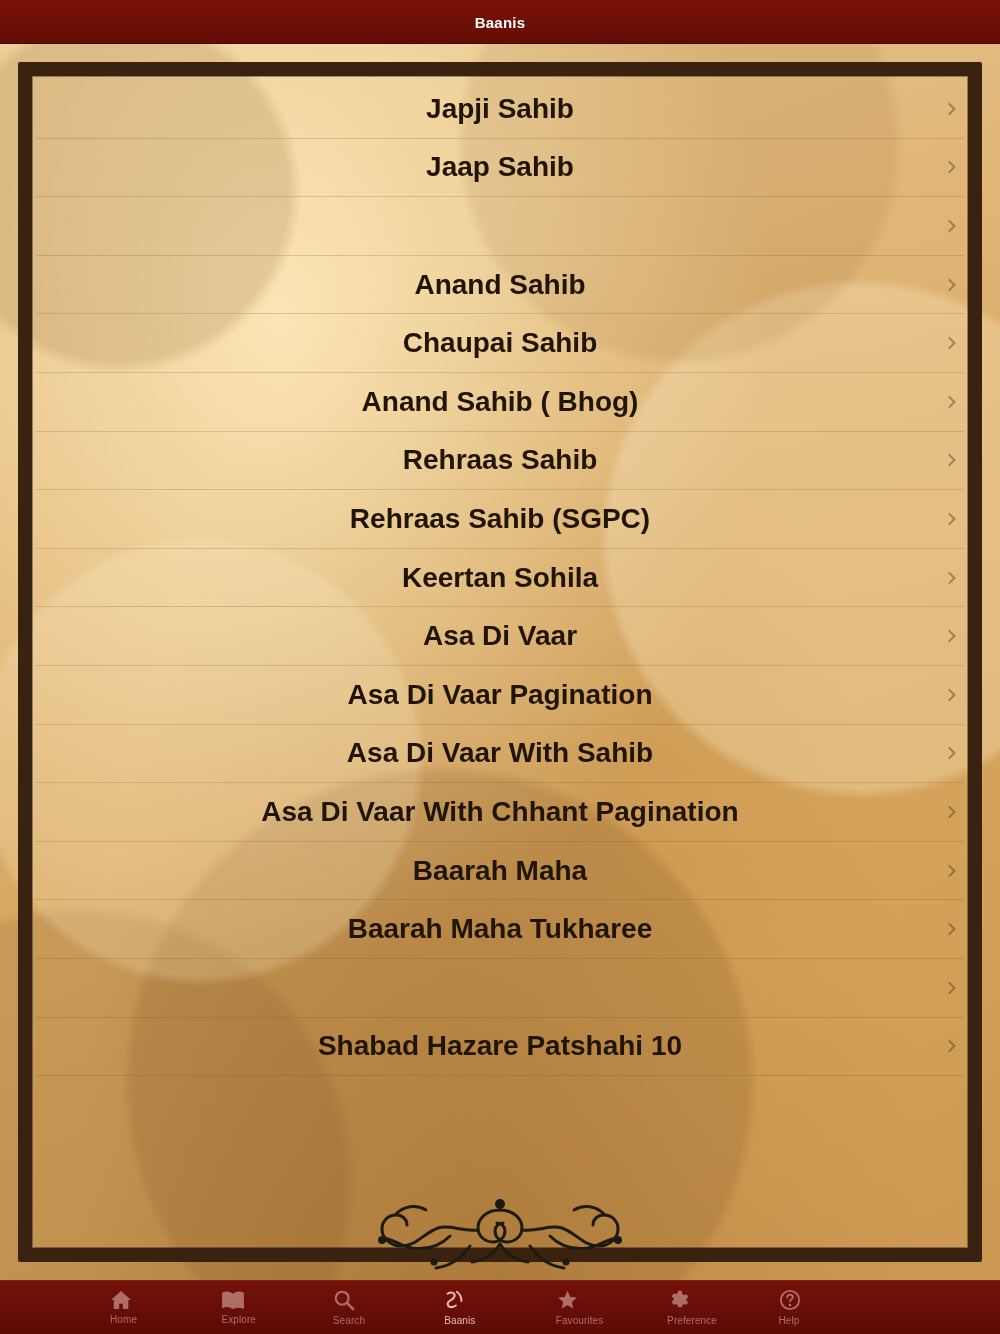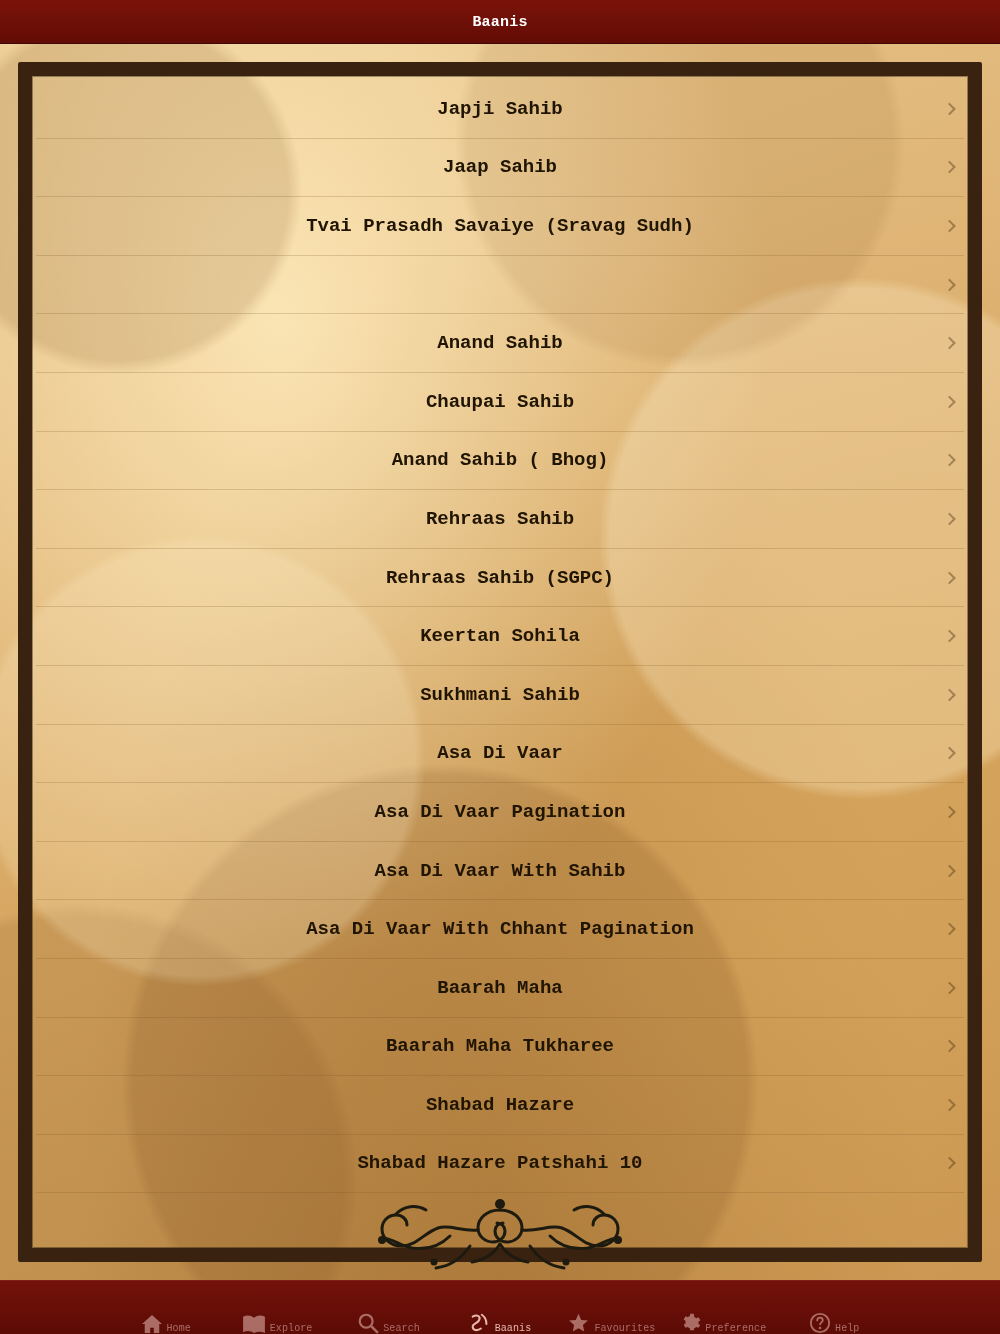--- a/index.html
+++ b/index.html
@@ -6,21 +6,21 @@
   html, body {
     width: 1000px; height: 1334px;
     font-family: "Liberation Sans", sans-serif;
     background: #5a1208;
     overflow: hidden;
   }
   #app {
     position: relative;
     width: 1000px; height: 1334px;
     background: linear-gradient(180deg,#6b1a0c 0%, #5d1208 100%);
-    display: flex; flex-direction: column; font-family: Liberation Mono, monospace;
+    display: flex; flex-direction: column;
   }
 
   
   .titlebar {
     height: 44px; flex: 0 0 44px;
     background: #6e0f08;
     background-image: linear-gradient(180deg,#7a1309 0%, #620c05 100%);
     display: flex; align-items: center; justify-content: center;
     color: #ffffff;
     font-size: 15px; font-weight: bold;
@@ -71,21 +71,21 @@
   }
   .row {
     position: relative;
     height: 58.6px;
     display: flex; align-items: center; justify-content: center;
     border-bottom: 1px solid rgba(120,80,30,.22);
     cursor: pointer;
   }
   .row-label {
     color: #201403;
-    font-size: 19px;
+    font-size: 28px;
     font-weight: bold;
     text-align: center;
     padding: 0 46px;
     white-space: nowrap;
   }
   .chev {
     position: absolute;
     right: 10px; top: 50%;
     transform: translateY(-50%);
     width: 9px; height: 9px;
@@ -109,22 +109,22 @@
     flex: 0 0 54px;
     height: 54px;
     background: #6a0f07;
     background-image: linear-gradient(180deg,#74120a 0%, #5c0b05 100%);
     display: flex; align-items: stretch;
     padding: 0 110px;
     box-shadow: inset 0 1px 0 rgba(255,255,255,.06);
   }
   .tab {
     flex: 1 1 0;
-    display: flex; flex-direction: row;
-    align-items: flex-end; justify-content: center;
+    display: flex; flex-direction: column;
+    align-items: flex-start; justify-content: center;
     gap: 4px;
     cursor: pointer;
     color: #d8a8a0;
   }
   .tab .tab-label {
     font-size: 10px;
     letter-spacing: .1px;
   }
   .tab svg { display:block; }
   .tab.sel { color: #e9b9ae; }
@@ -145,24 +145,20 @@
     <div class="list" id="list">
         <div class="row">
           <span class="row-label">Japji Sahib</span>
           <span class="chev"></span>
         </div>
         <div class="row">
           <span class="row-label">Jaap Sahib</span>
           <span class="chev"></span>
         </div>
         <div class="row">
-          <span class="row-label">Tvai Prasadh Savaiye (Sravag Sudh)</span>
-          <span class="chev"></span>
-        </div>
-        <div class="row">
           <span class="chev"></span>
         </div>
         <div class="row">
           <span class="row-label">Anand Sahib</span>
           <span class="chev"></span>
         </div>
         <div class="row">
           <span class="row-label">Chaupai Sahib</span>
           <span class="chev"></span>
         </div>
@@ -176,24 +172,20 @@
         </div>
         <div class="row">
           <span class="row-label">Rehraas Sahib (SGPC)</span>
           <span class="chev"></span>
         </div>
         <div class="row">
           <span class="row-label">Keertan Sohila</span>
           <span class="chev"></span>
         </div>
         <div class="row">
-          <span class="row-label">Sukhmani Sahib</span>
-          <span class="chev"></span>
-        </div>
-        <div class="row">
           <span class="row-label">Asa Di Vaar</span>
           <span class="chev"></span>
         </div>
         <div class="row">
           <span class="row-label">Asa Di Vaar Pagination</span>
           <span class="chev"></span>
         </div>
         <div class="row">
           <span class="row-label">Asa Di Vaar With Sahib</span>
           <span class="chev"></span>
@@ -204,21 +196,20 @@
         </div>
         <div class="row">
           <span class="row-label">Baarah Maha</span>
           <span class="chev"></span>
         </div>
         <div class="row">
           <span class="row-label">Baarah Maha Tukharee</span>
           <span class="chev"></span>
         </div>
         <div class="row">
-          <span class="row-label">Shabad Hazare</span>
           <span class="chev"></span>
         </div>
         <div class="row">
           <span class="row-label">Shabad Hazare Patshahi 10</span>
           <span class="chev"></span>
         </div>
       </div>
 
     <svg class="flourish" viewBox="0 0 340 110">
       <g fill="none" stroke="#1d1a0f" stroke-width="3" stroke-linecap="round">

